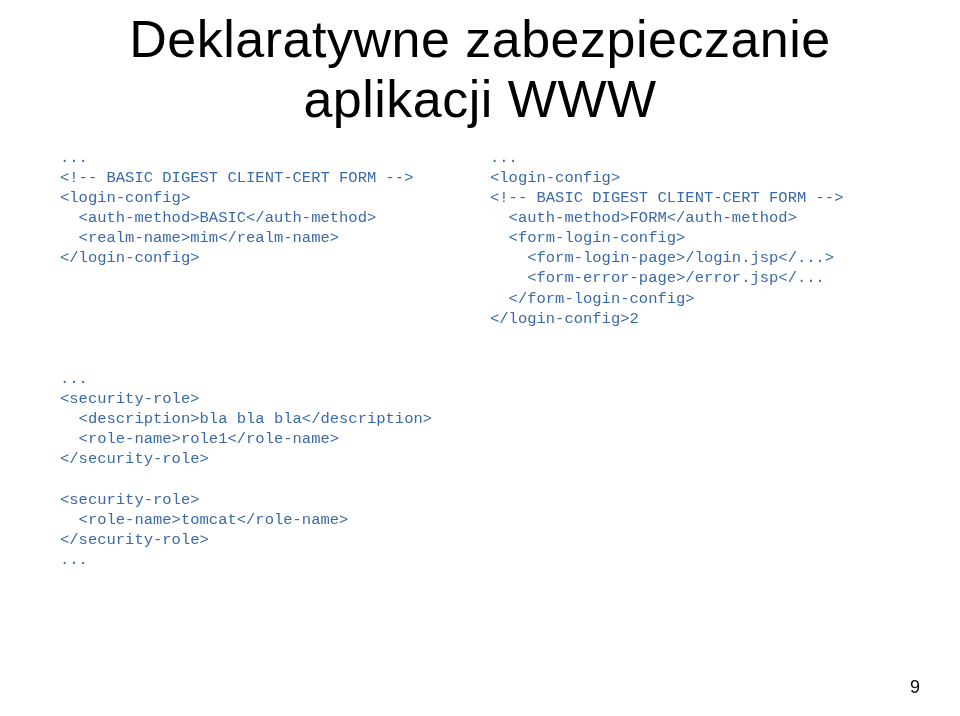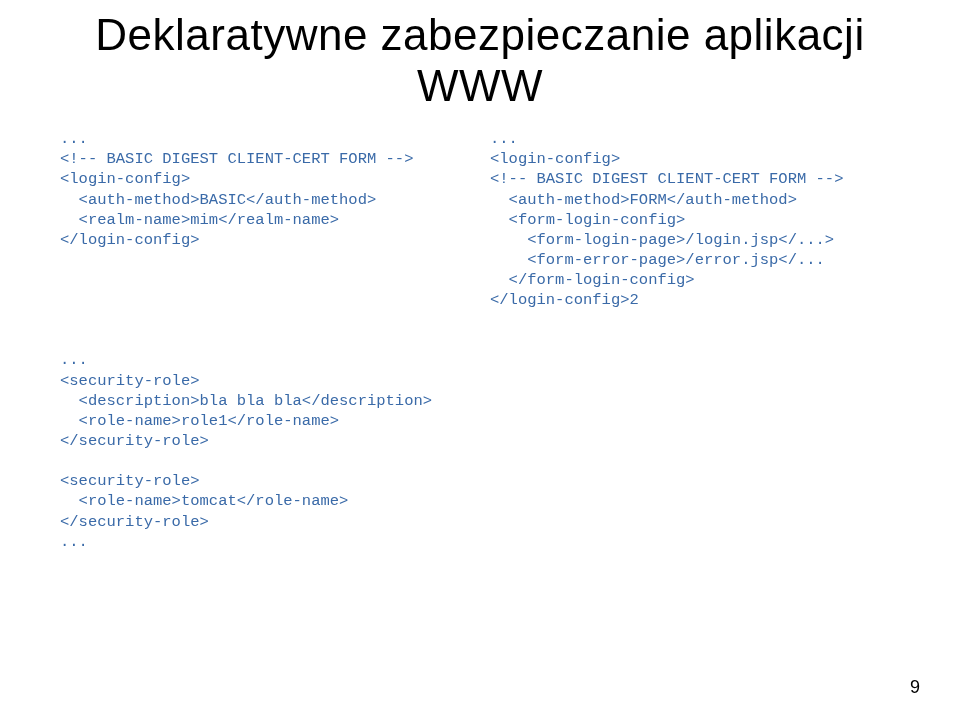--- a/index.html
+++ b/index.html
@@ -1,18 +1,18 @@
 <!DOCTYPE html>
 <html><head>
 <meta charset="utf-8">
 <style>
   * { margin: 0; padding: 0; box-sizing: border-box; }
   html, body { width: 960px; height: 716px; background: #fff; font-family: Arial, Helvetica, sans-serif; color: #000; }
   .page { width: 960px; height: 716px; position: relative; padding: 10px 60px 0 60px; }
-  .title { font-size: 44px; text-align: center; line-height: 1.15; letter-spacing: 0.5px; font-weight: 400; margin-bottom: 18px; }
+  .title { font-size: 52px; text-align: center; line-height: 1.15; letter-spacing: 0.5px; font-weight: 400; margin-bottom: 18px; }
   .cols { display: flex; gap: 20px; }
   .col { flex: 1; font-family: "Courier New", Courier, monospace; font-size: 15.5px; line-height: 1.3; white-space: pre; color: #3a6aa8; }
   .bottom { margin-top: 40px; font-family: "Courier New", Courier, monospace; font-size: 15.5px; line-height: 1.3; white-space: pre; color: #3a6aa8; }
   .pnum { position: absolute; bottom: 18px; right: 40px; font-size: 18px; color: #000; font-family: Arial, Helvetica, sans-serif; }
 </style>
 </head>
 <body>
 
 <div class="page">
   <h1 class="title">Deklaratywne zabezpieczanie aplikacji WWW</h1>

